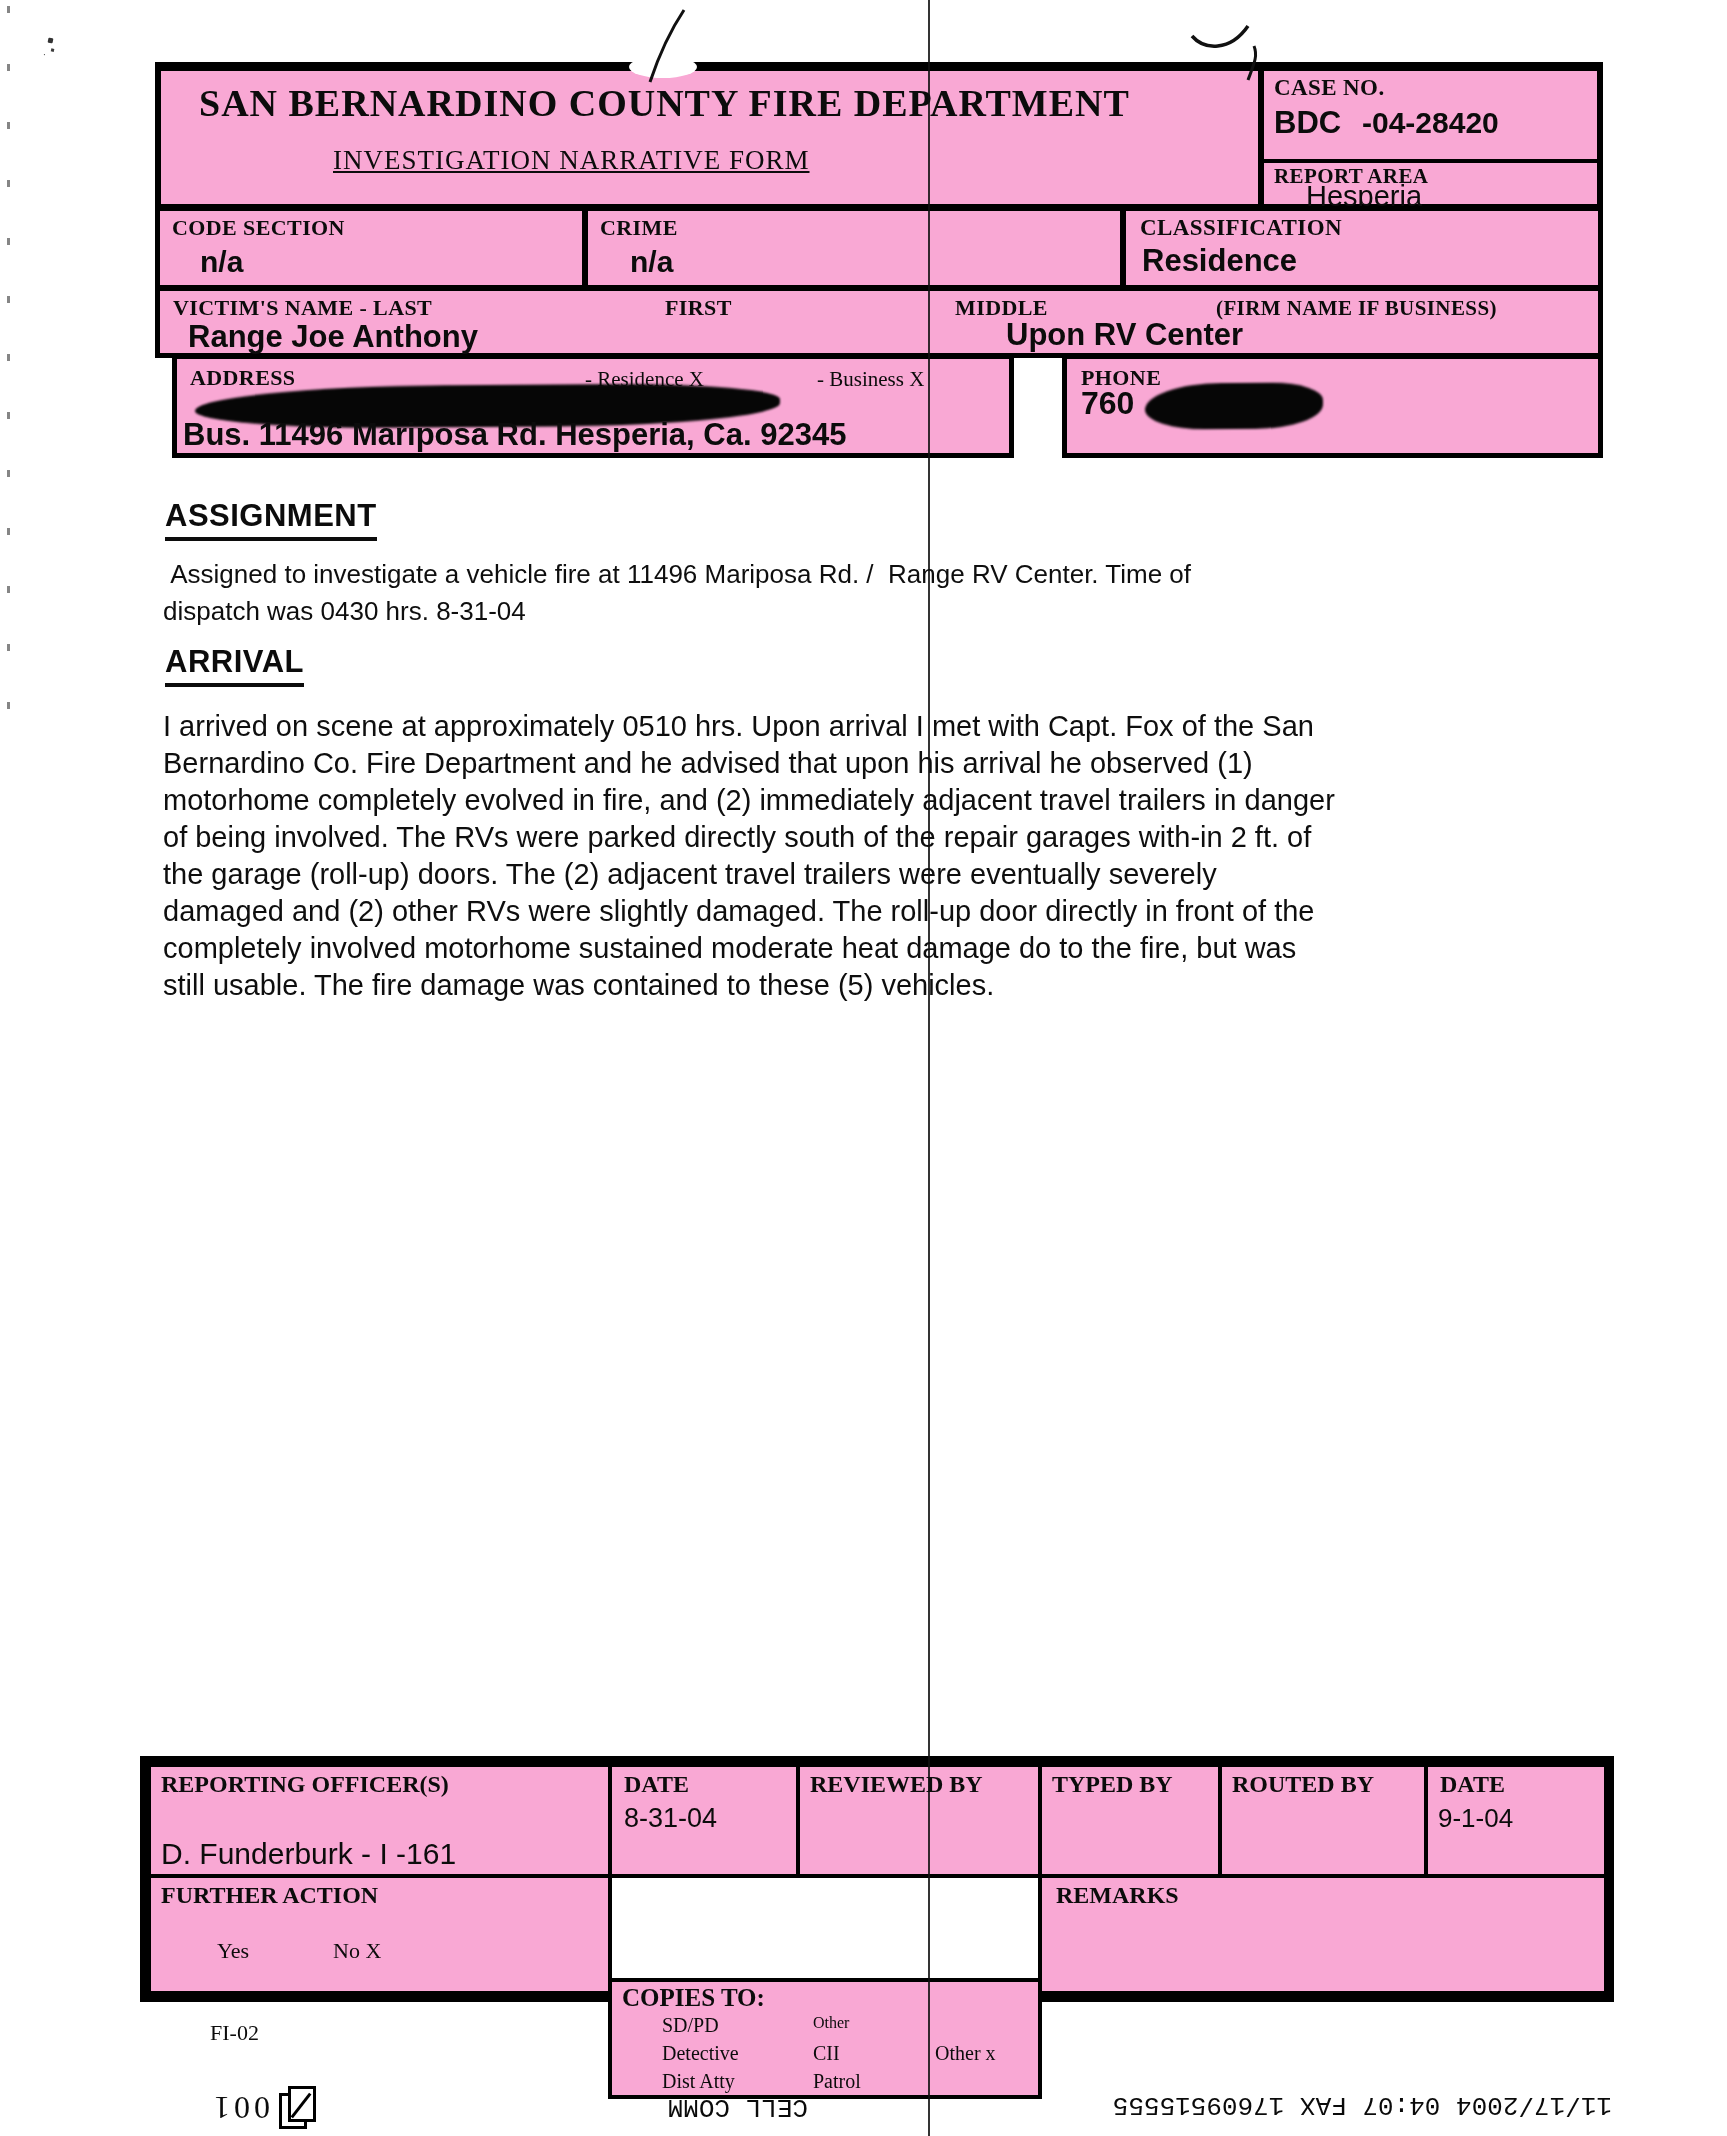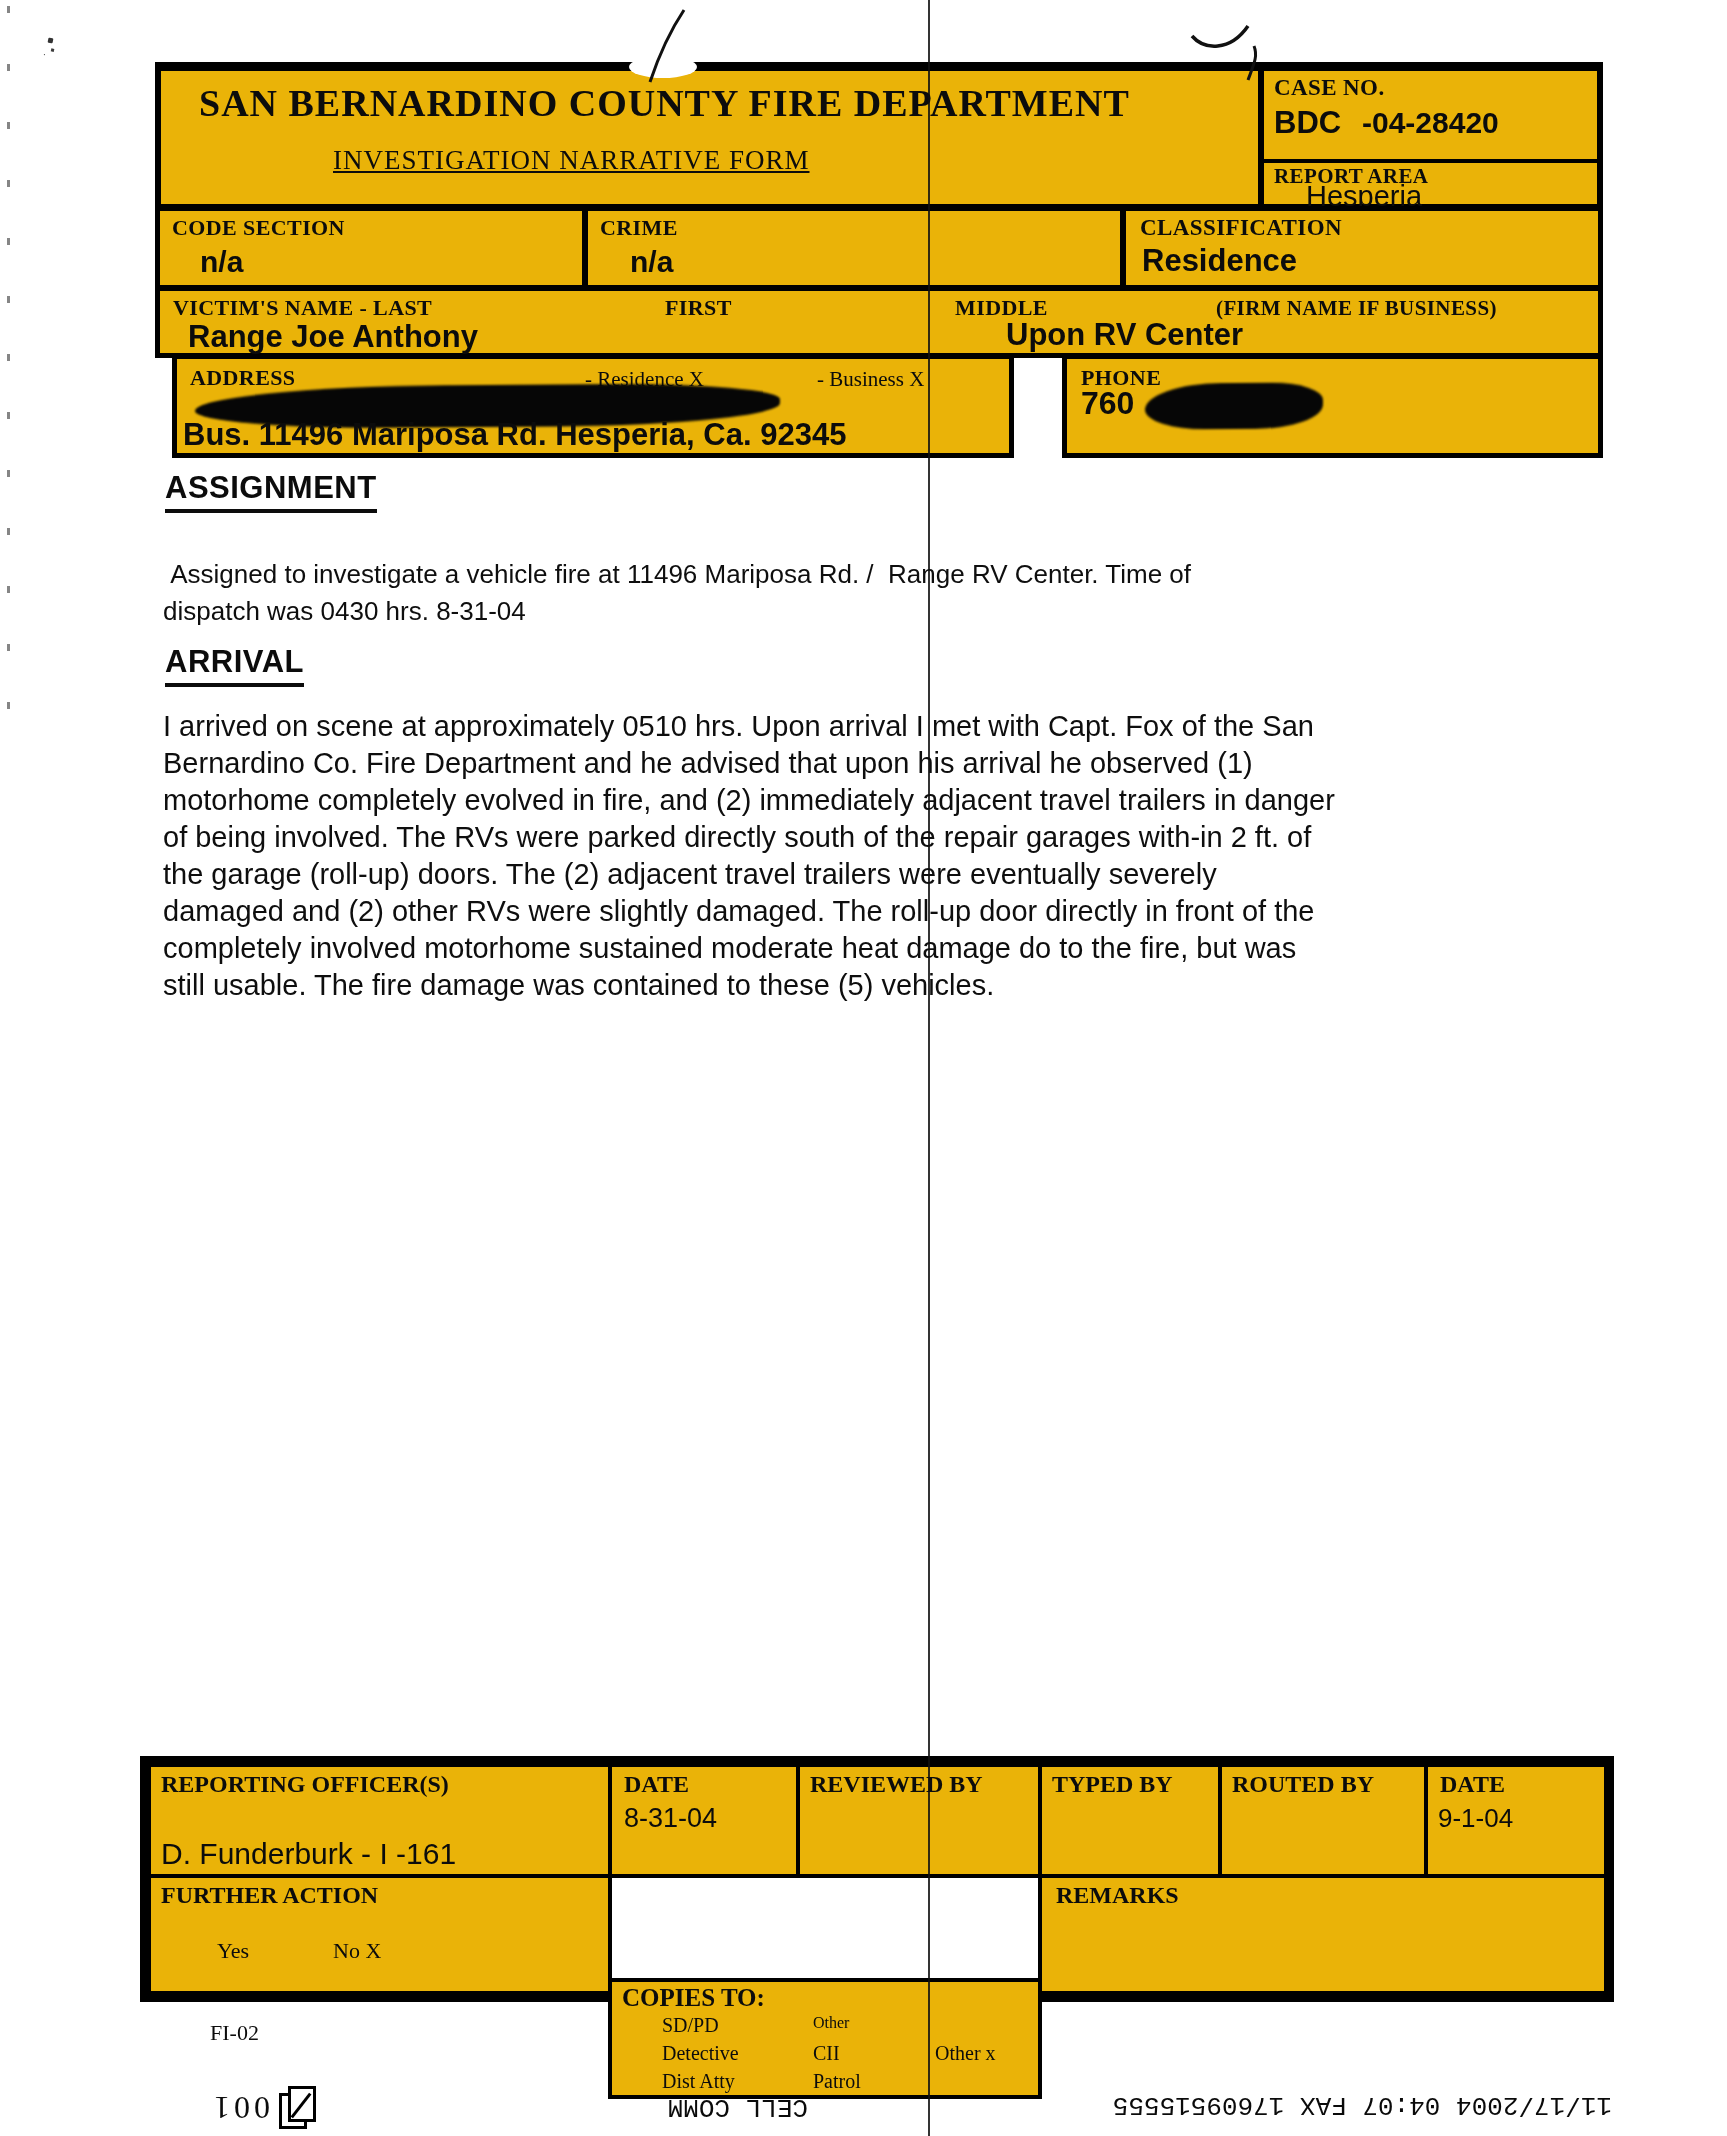--- a/index.html
+++ b/index.html
@@ -1,21 +1,21 @@
 <!DOCTYPE html>
 <html><head>
 <meta charset="utf-8">
 <style>
   html,body{margin:0;padding:0;}
   body{
     width:1727px;height:2136px;position:relative;background:#ffffff;
     font-family:"Liberation Sans",sans-serif;color:#0c0c0c;overflow:hidden;
   }
   .abs{position:absolute;}
-  .cell{position:absolute;border:5px solid #000;box-sizing:border-box;background:#eab308;}
+  .cell{position:absolute;border:5px solid #000;box-sizing:border-box;background:#f9a8d4;}
   .slabel{font-family:"Liberation Serif",serif;font-weight:bold;font-size:22px;letter-spacing:.4px;}
   .srlabel{font-family:"Liberation Serif",serif;font-size:21px;}
   .bval{font-family:"Liberation Sans",sans-serif;font-weight:bold;}
   .ftitle{font-family:"Liberation Serif",serif;font-weight:bold;font-size:38px;letter-spacing:1px;
           position:absolute;left:38px;top:10px;white-space:nowrap;}
   .fsub{font-family:"Liberation Serif",serif;font-size:27px;letter-spacing:1px;
         position:absolute;left:172px;top:74px;white-space:nowrap;text-decoration:underline;}
   .para{white-space:pre-wrap;color:#0e0e0e;}
   .heading{font-weight:bold;font-size:31px;letter-spacing:.5px;display:inline-block;
            border-bottom:4px solid #0c0c0c;padding-bottom:3px;}
@@ -87,21 +87,21 @@
     <span class="srlabel" style="position:absolute;left:640px;top:8px;">- Business  X</span>
     <div class="redact" style="left:18px;top:26px;width:585px;height:42px;"></div>
     <span class="bval" style="position:absolute;left:6px;top:58px;font-size:31px;white-space:nowrap;">Bus. 11496 Mariposa Rd. Hesperia, Ca. 92345</span>
   </div>
   <div class="cell" style="left:1062px;top:354px;width:541px;height:104px;">
     <span class="slabel" style="position:absolute;left:14px;top:6px;">PHONE</span>
     <span class="bval" style="position:absolute;left:14px;top:26px;font-size:32px;">760</span>
     <div class="redact" style="left:78px;top:24px;width:178px;height:46px;"></div>
   </div>
 
-  <div class="abs heading" style="left:165px;top:470px;text-align:right;">ASSIGNMENT</div>
+  <div class="abs heading" style="left:165px;top:498px;text-align:right;">ASSIGNMENT</div>
 
   <div class="abs para" style="left:163px;top:556px;width:1420px;font-size:26px;line-height:37px;"> Assigned to investigate a vehicle fire at 11496 Mariposa Rd. /  Range RV Center. Time of
 dispatch was 0430 hrs. 8-31-04</div>
 
   <div class="abs heading" style="left:165px;top:644px;">ARRIVAL</div>
 
   <div class="abs para" style="left:163px;top:708px;width:1440px;font-size:29px;line-height:37px;">I arrived on scene at approximately 0510 hrs. Upon arrival I met with Capt. Fox of the San
 Bernardino Co. Fire Department and he advised that upon his arrival he observed (1)
 motorhome completely evolved in fire, and (2) immediately adjacent travel trailers in danger
 of being involved. The RVs were parked directly south of the repair garages with-in 2 ft. of

